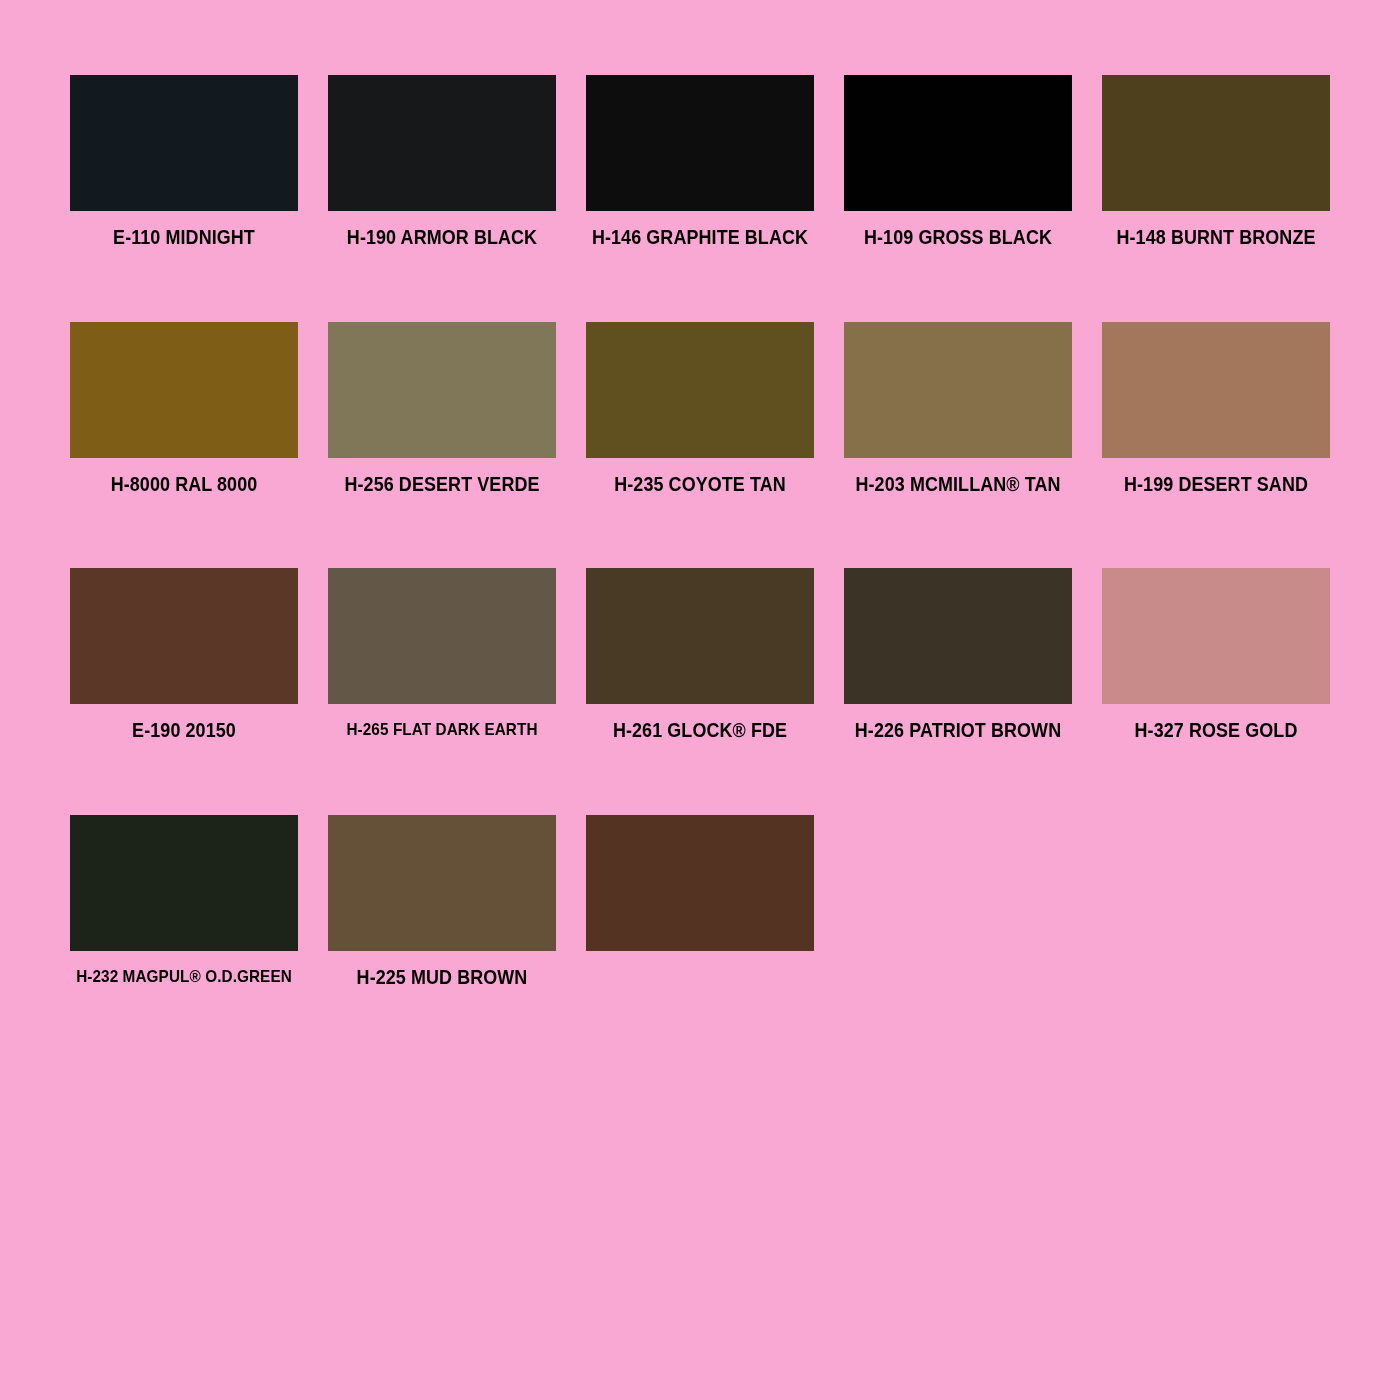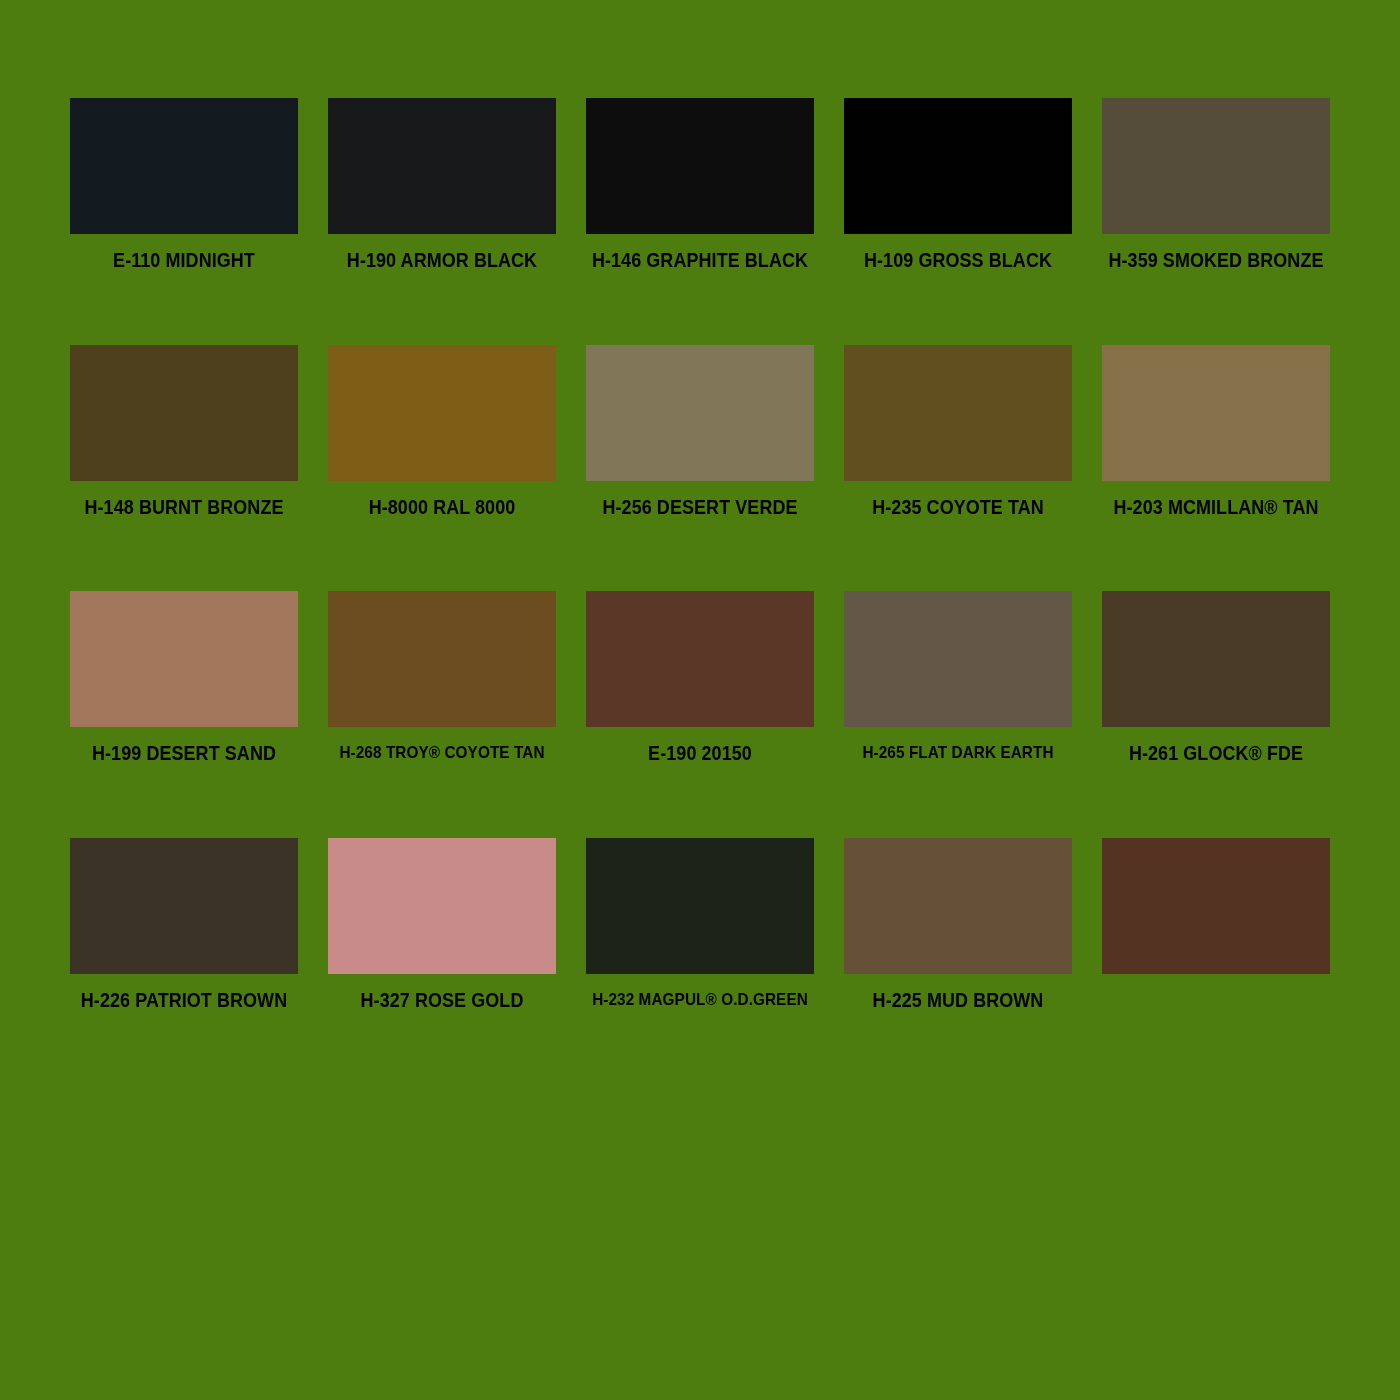--- a/index.html
+++ b/index.html
@@ -11,22 +11,22 @@
     width: 1400px;
     height: 1400px;
     font-family: "Liberation Sans", "DejaVu Sans", sans-serif;
     -webkit-font-smoothing: antialiased;
   }
 
   #palette-sheet {
     width: 1400px;
     height: 1400px;
     box-sizing: border-box;
-    padding: 98px 60px 0 70px;
-    background: #4d7c0f;
+    padding: 75px 60px 0 70px;
+    background: #f9a8d4;
   }
 
   .swatch-grid {
     display: grid;
     grid-template-columns: repeat(5, 228px);
     column-gap: 30px;
     row-gap: 74px;
     justify-content: start;
   }
 
@@ -84,24 +84,20 @@
       </div>
       <div class="swatch-cell">
         <span class="swatch-chip" style="background-color: rgb(13, 13, 14);"></span>
         <span class="swatch-label">H-146 GRAPHITE BLACK</span>
       </div>
       <div class="swatch-cell">
         <span class="swatch-chip" style="background-color: rgb(1, 1, 1);"></span>
         <span class="swatch-label">H-109 GROSS BLACK</span>
       </div>
       <div class="swatch-cell">
-        <span class="swatch-chip" style="background-color: rgb(85, 76, 57);"></span>
-        <span class="swatch-label">H-359 SMOKED BRONZE</span>
-      </div>
-      <div class="swatch-cell">
         <span class="swatch-chip" style="background-color: rgb(78, 63, 29);"></span>
         <span class="swatch-label">H-148 BURNT BRONZE</span>
       </div>
       <div class="swatch-cell">
         <span class="swatch-chip" style="background-color: rgb(126, 94, 22);"></span>
         <span class="swatch-label">H-8000 RAL 8000</span>
       </div>
       <div class="swatch-cell">
         <span class="swatch-chip" style="background-color: rgb(128, 119, 88);"></span>
         <span class="swatch-label">H-256 DESERT VERDE</span>
@@ -110,24 +106,20 @@
         <span class="swatch-chip" style="background-color: rgb(96, 80, 32);"></span>
         <span class="swatch-label">H-235 COYOTE TAN</span>
       </div>
       <div class="swatch-cell">
         <span class="swatch-chip" style="background-color: rgb(134, 112, 74);"></span>
         <span class="swatch-label">H-203 MCMILLAN® TAN</span>
       </div>
       <div class="swatch-cell">
         <span class="swatch-chip" style="background-color: rgb(162, 119, 91);"></span>
         <span class="swatch-label">H-199 DESERT SAND</span>
-      </div>
-      <div class="swatch-cell">
-        <span class="swatch-chip" style="background-color: rgb(107, 77, 32);"></span>
-        <span class="swatch-label long">H-268 TROY® COYOTE TAN</span>
       </div>
       <div class="swatch-cell">
         <span class="swatch-chip" style="background-color: rgb(91, 55, 40);"></span>
         <span class="swatch-label">E-190 20150</span>
       </div>
       <div class="swatch-cell">
         <span class="swatch-chip" style="background-color: rgb(99, 87, 72);"></span>
         <span class="swatch-label long">H-265 FLAT DARK EARTH</span>
       </div>
       <div class="swatch-cell">

